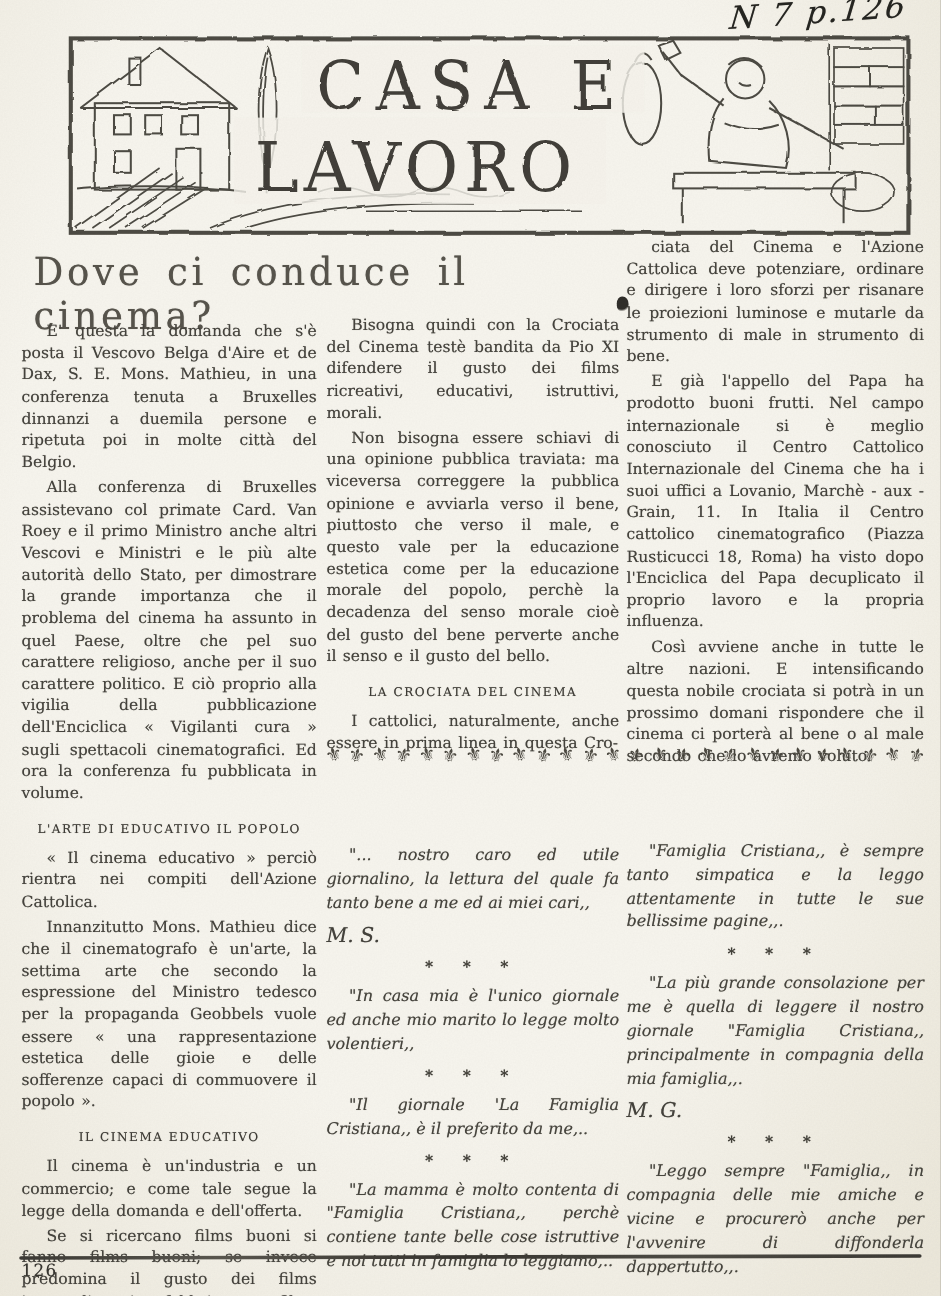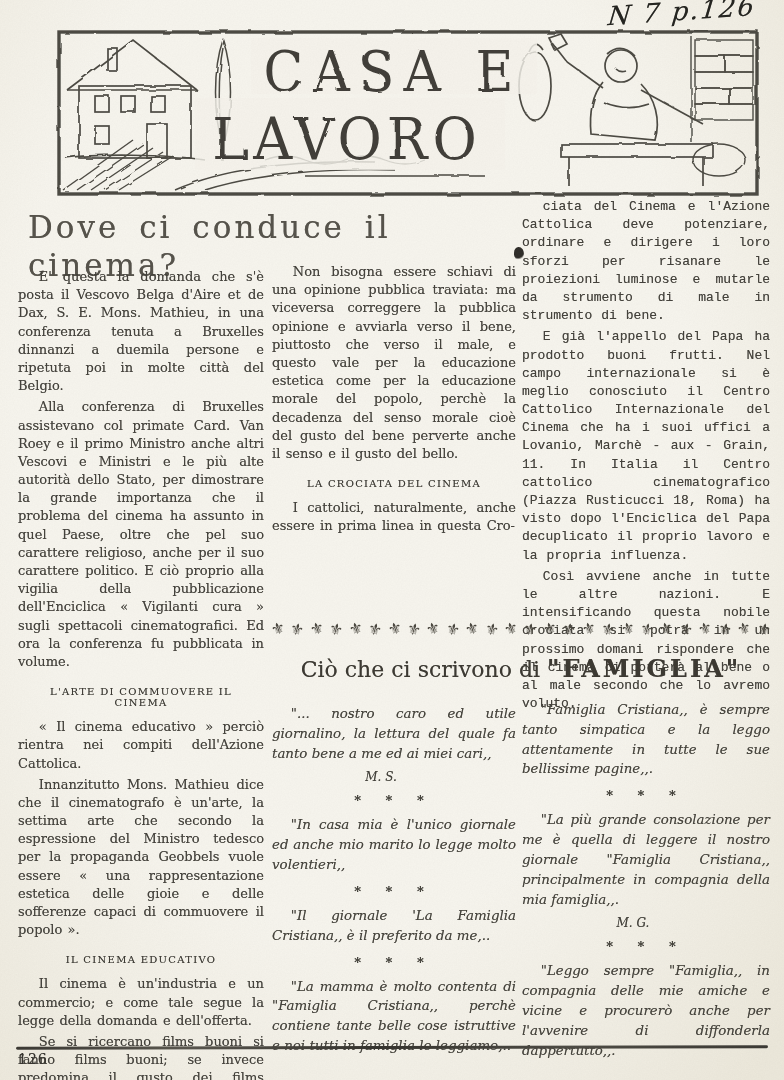--- a/index.html
+++ b/index.html
@@ -27,21 +27,21 @@
 
   .article-title {
     position:absolute; top:208px; left:28px; width:530px; margin:0;
     font-weight:normal; font-size:31px; letter-spacing:3px; word-spacing:7px;
     color:#55524a; transform:scaleY(1.04); transform-origin:top left;
   }
 
   .col { position:absolute; }
   .col1 { top:268px; left:18px;  width:246px; }
   .col2 { top:263px; left:272px; width:244px; }
-  .col3 { top:198px; left:522px; width:248px;font-family:Liberation Mono, monospace; }
+  .col3 { top:198px; left:522px; width:248px; }
   .col p {
     margin:0 0 3px; text-indent:1.6em; text-align:justify;
     font-size:13px; line-height:1.4; word-spacing:1.2px; color:#43413b;
   }
   .col h2 {
     text-align:center; font-weight:normal; font-size:10px;
     letter-spacing:1.3px; margin:15px 4px 10px; color:#3b3933;
   }
 
   .blot { position:absolute; top:247px; left:514px; width:10px; height:13px;
@@ -64,22 +64,22 @@
   }
   .letters-title .brand { font-weight:bold; font-size:24px; letter-spacing:3px; }
 
   .letters { position:absolute; }
   .letters-left  { top:704px; left:272px; width:244px; }
   .letters-right { top:700px; left:522px; width:248px; }
   .letters .letter-text {
     margin:0; font-style:italic; font-size:13.4px; line-height:1.48;
     text-align:justify; text-indent:1.4em; color:#45433c;
   }
-  .letters .sig { text-align:center; padding-right:26px; font-style:italic;
-    font-size:12px; margin:7px 0 2px; }
+  .letters .sig { text-align:left; padding-right:26px; font-style:italic;
+    font-size:17px; margin:7px 0 2px; }
   .letters .sep { text-align:center; font-weight:bold; letter-spacing:10px;
     font-size:13px; margin:9px 0 7px; color:#3e3c35; }
 
   .bottom-rule { position:absolute; top:1046px; left:16px; width:752px; height:3px;
     background: linear-gradient(90deg,#3a3833,#58554d 22%,#34322d 48%,#4c4a43 74%,#3a3833);
     border-radius:2px; transform:rotate(-0.12deg); }
   .page-number { position:absolute; top:1051px; left:18px; font-size:14px;
     letter-spacing:1px; color:#35332e; }
 </style>
 </head>
@@ -177,29 +177,30 @@
         <text x="292" y="124" font-size="54" letter-spacing="5" text-anchor="middle" transform="scale(1,1.06)">LAVORO</text>
       </g>
     </svg>
   </div>
 
   <h1 class="article-title">Dove ci conduce il cinema?</h1>
 
   <div class="col col1">
     <p>E' questa la domanda che s'è posta il Vescovo Belga d'Aire et de Dax, S. E. Mons. Mathieu, in una conferenza tenuta a Bruxelles dinnanzi a duemila persone e ripetuta poi in molte città del Belgio.</p>
     <p>Alla conferenza di Bruxelles assistevano col primate Card. Van Roey e il primo Ministro anche altri Vescovi e Ministri e le più alte autorità dello Stato, per dimostrare la grande importanza che il problema del cinema ha assunto in quel Paese, oltre che pel suo carattere religioso, anche per il suo carattere politico. E ciò proprio alla vigilia della pubblicazione dell'Enciclica « Vigilanti cura » sugli spettacoli cinematografici. Ed ora la conferenza fu pubblicata in volume.</p>
-    <h2>L'ARTE DI COMMUOVERE IL CINEMA</h2>
+    <h2>L'ARTE DI EDUCATIVO IL POPOLO</h2>
     <p>« Il cinema educativo » perciò rientra nei compiti dell'Azione Cattolica.</p>
     <p>Innanzitutto Mons. Mathieu dice che il cinematografo è un'arte, la settima arte che secondo la espressione del Ministro tedesco per la propaganda Geobbels vuole essere « una rappresentazione estetica delle gioie e delle sofferenze capaci di commuovere il popolo ».</p>
     <h2>IL CINEMA EDUCATIVO</h2>
     <p>Il cinema è un'industria e un commercio; e come tale segue la legge della domanda e dell'offerta.</p>
     <p>Se si ricercano films buoni si fanno films buoni; se invece predomina il gusto dei films immorali si fabbricano films perniciosi.</p>
   </div>
 
   <div class="col col2">
+    <p>Bisogna quindi con la Crociata del Cinema testè bandita da Pio XI difendere il gusto dei films ricreativi, educativi, istruttivi, morali.</p>
     <p>Non bisogna essere schiavi di una opinione pubblica traviata: ma viceversa correggere la pubblica opinione e avviarla verso il bene, piuttosto che verso il male, e questo vale per la educazione estetica come per la educazione morale del popolo, perchè la decadenza del senso morale cioè del gusto del bene perverte anche il senso e il gusto del bello.</p>
     <h2>LA CROCIATA DEL CINEMA</h2>
     <p>I cattolici, naturalmente, anche essere in prima linea in questa Cro-</p>
   </div>
 
   <div class="col col3">
     <p>ciata del Cinema e l'Azione Cattolica deve potenziare, ordinare e dirigere i loro sforzi per risanare le proiezioni luminose e mutarle da strumento di male in strumento di bene.</p>
     <p>E già l'appello del Papa ha prodotto buoni frutti. Nel campo internazionale si è meglio conosciuto il Centro Cattolico Internazionale del Cinema che ha i suoi uffici a Lovanio, Marchè - aux - Grain, 11. In Italia il Centro cattolico cinematografico (Piazza Rusticucci 18, Roma) ha visto dopo l'Enciclica del Papa decuplicato il proprio lavoro e la propria influenza.</p>
     <p>Così avviene anche in tutte le altre nazioni. E intensificando questa nobile crociata si potrà in un prossimo domani rispondere che il cinema ci porterà al bene o al male secondo che lo avremo voluto.</p>
   </div>
@@ -228,24 +229,20 @@
       <span>⚜</span>
       <span>⚜</span>
       <span>⚜</span>
       <span>⚜</span>
       <span>⚜</span>
       <span>⚜</span>
       <span>⚜</span>
       <span>⚜</span>
     </div>
 
-  <div class="letters-title">
-    <span class="txt">Ciò che ci scrivono di</span>
-    <span class="brand txt">"FAMIGLIA"</span>
-  </div>
 
   <div class="letters letters-left" id="letters-left">
       <p class="letter-text">"... nostro caro ed utile giornalino, la lettura del quale fa tanto bene a me ed ai miei cari,,</p>
       <div class="sig">M. S.</div>
       <div class="sep">* * *</div>
       <p class="letter-text">"In casa mia è l'unico giornale ed anche mio marito lo legge molto volentieri,,</p>
       <div class="sep">* * *</div>
       <p class="letter-text">"Il giornale 'La Famiglia Cristiana,, è il preferito da me,..</p>
       <div class="sep">* * *</div>
       <p class="letter-text">"La mamma è molto contenta di "Famiglia Cristiana,, perchè contiene tante belle cose istruttive e noi tutti in famiglia lo leggiamo,..</p>

